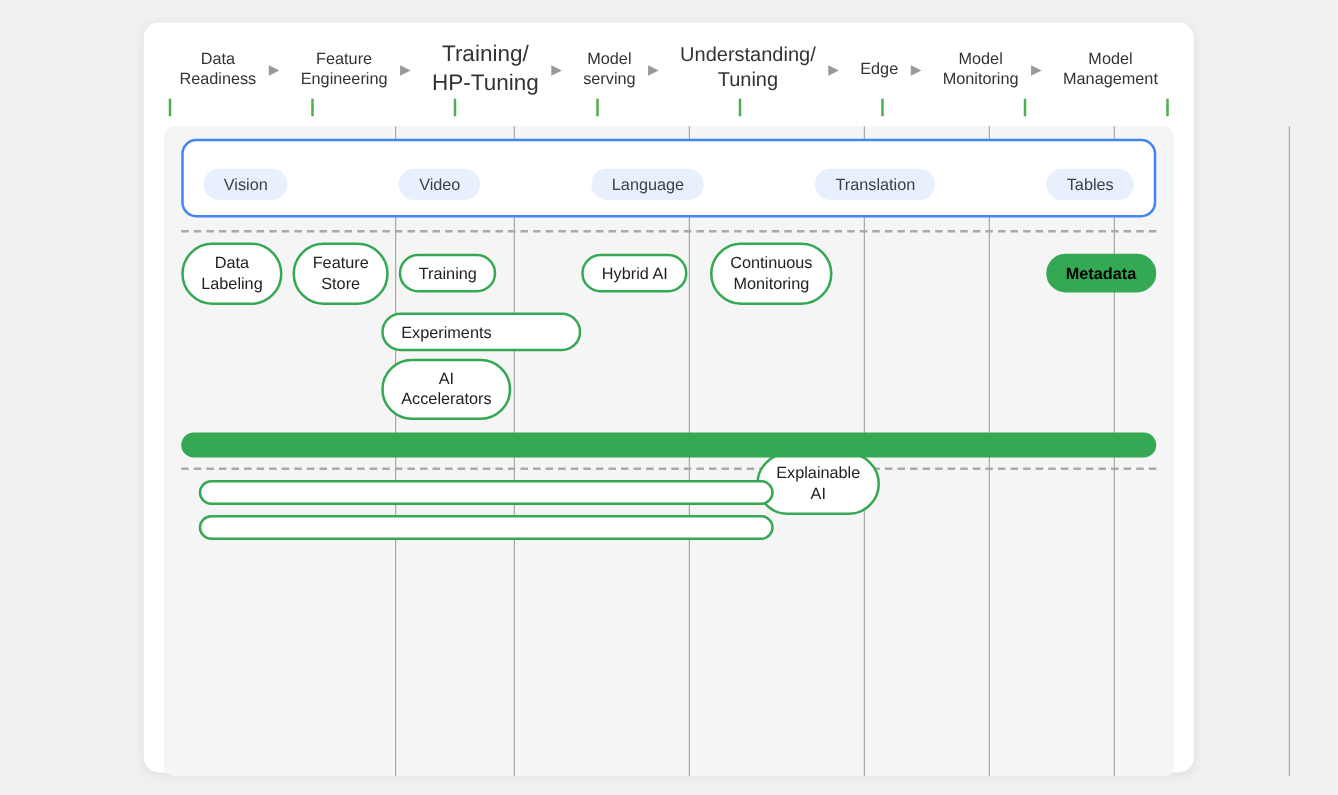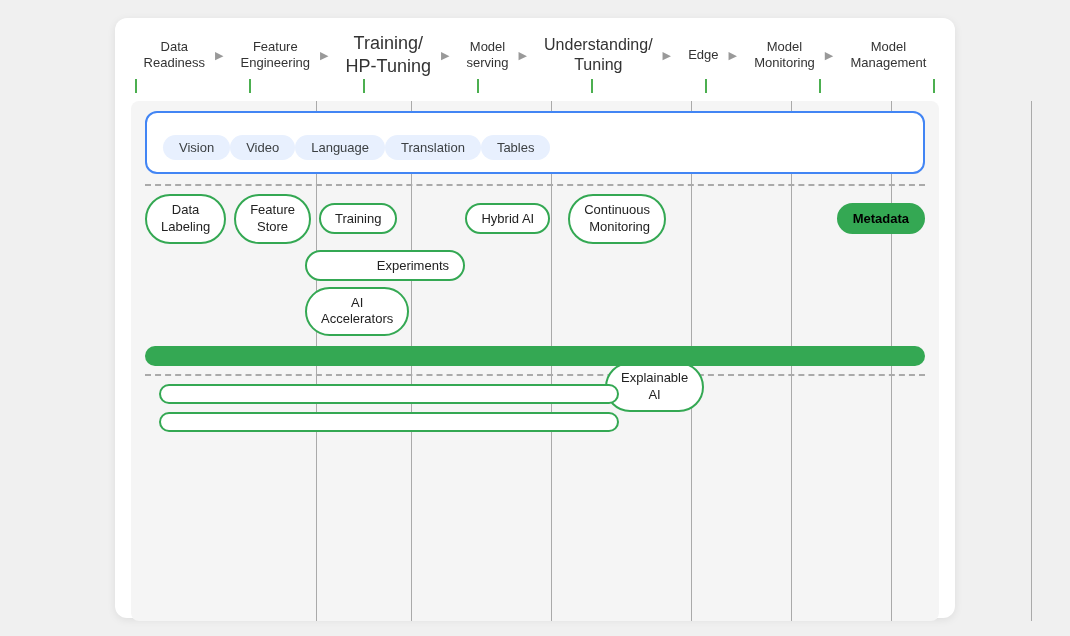--- a/index.html
+++ b/index.html
@@ -63,21 +63,21 @@
       z-index: 2;
     }
     .automl-title {
       text-align: center;
       font-size: 18px;
       color: #333;
       margin-bottom: 10px;
     }
     .automl-chips {
       display: flex;
-      justify-content: flex-start;
+      justify-content: space-between;
     }
     .chip {
       background: #e8f0fe;
       color: #3c4043;
       border-radius: 20px;
       padding: 5px 16px;
       font-size: 13px;
     }
     
     .dashed-line {
@@ -251,25 +251,25 @@
         </div>
     </div>
     <hr class="dashed-line">
 
     <div class="services-section">
       <div class="services-row">
           <div class="svc-pill double-line">Data<br>Labeling</div>
           <div class="svc-pill double-line">Feature<br>Store</div>
           <div class="svc-pill">Training</div>
           <div class="svc-pill" style="margin-left: 60px;">Hybrid AI</div>
-          <div class="svc-pill double-line" style="margin-left: 10px; text-align: right;">Continuous<br>Monitoring</div>
+          <div class="svc-pill double-line" style="margin-left: 10px;">Continuous<br>Monitoring</div>
           <div class="svc-pill filled" style="margin-left: auto;">Metadata</div>
         </div>
       <div class="sub-services-row2">
-          <div class="svc-pill" style="min-width: 160px; text-align: right;">Experiments</div>
+          <div class="svc-pill" style="min-width: 160px; text-align: left;">Experiments</div>
         </div>
       <div class="sub-services-row3">
           <div class="svc-pill double-line" style="text-align: center;">AI<br>Accelerators</div>
         </div>
     <div style="position: absolute; left: 460px; top: 168px;">
           <div class="svc-pill double-line" style="text-align: center;">Explainable<br>AI</div>
         </div>
       </div>
     <div class="pipelines-bar"></div>
     <hr class="dashed-line">

